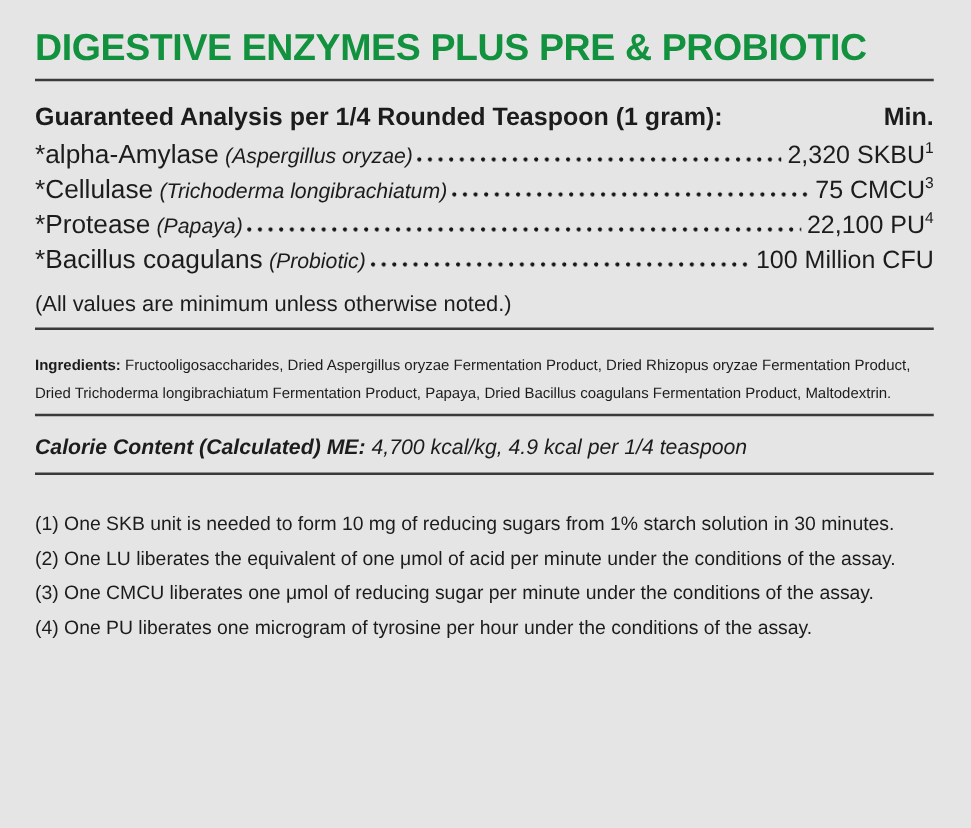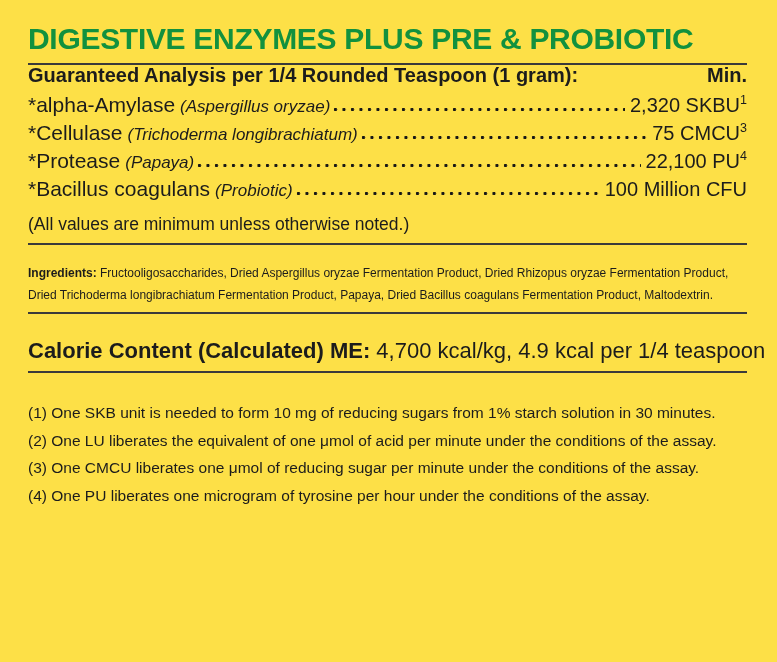--- a/index.html
+++ b/index.html
@@ -6,36 +6,37 @@
   html, body { background: #ffffff; }
   body {
     width: 777px; height: 662px;
     font-family: "Liberation Sans", sans-serif;
     color: #1c1c1c;
     overflow: hidden;
   }
   .page {
     width: 777px; height: 662px;
     padding: 24px 30px 0 28px;
-    background: #fde047;
+    background: #e5e5e5;
   }
   .title {
     color: var(--green, #12913e);
     font-size: 30px;
     font-weight: bold;
     letter-spacing: -0.3px;
     line-height: 30px;
     white-space: nowrap;
   }
   .rule {
     height: 2px;
     background: #3a3a3a;
   }
   .rule-title { margin-top: 9px; }
   .ga-heading {
+    margin-top: 19px;
     display: flex;
     justify-content: space-between;
     align-items: baseline;
     font-weight: bold;
     font-size: 20px;
     line-height: 20px;
   }
   .ga-rows { margin-top: 8px; }
   .ga-row {
     display: flex;
@@ -68,24 +69,25 @@
   }
   .rule-sect1 { margin-top: 3px; }
   .ingredients {
     margin-top: 17px;
     font-size: 12px;
     line-height: 22px;
   }
   .ingredients b, .calorie b { font-weight: bold; }
   .rule-sect2 { margin-top: 6px; }
   .calorie {
-    margin-top: 27px;
-    font-size: 22px;
+    margin-top: 15px;
+    font-size: 17px;
     line-height: 19px;
     white-space: nowrap;
+    font-style: italic;
   }
   .rule-sect3 { margin-top: 11px; }
   .footnotes { margin-top: 26px; }
   .footnote {
     font-size: 15.5px;
     line-height: 27.5px;
     white-space: nowrap;
   }
 </style>
 </head>

